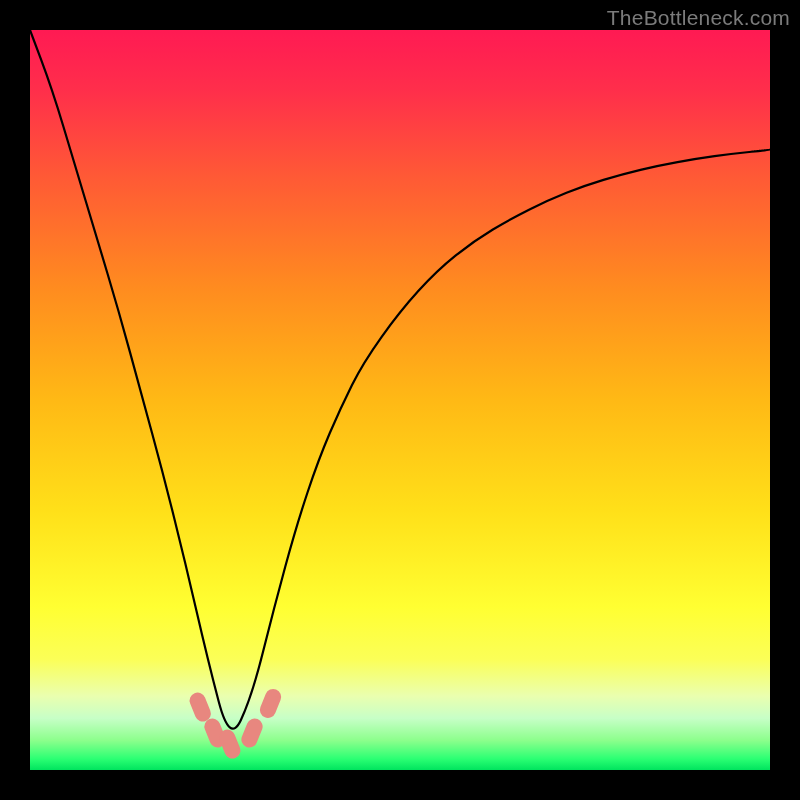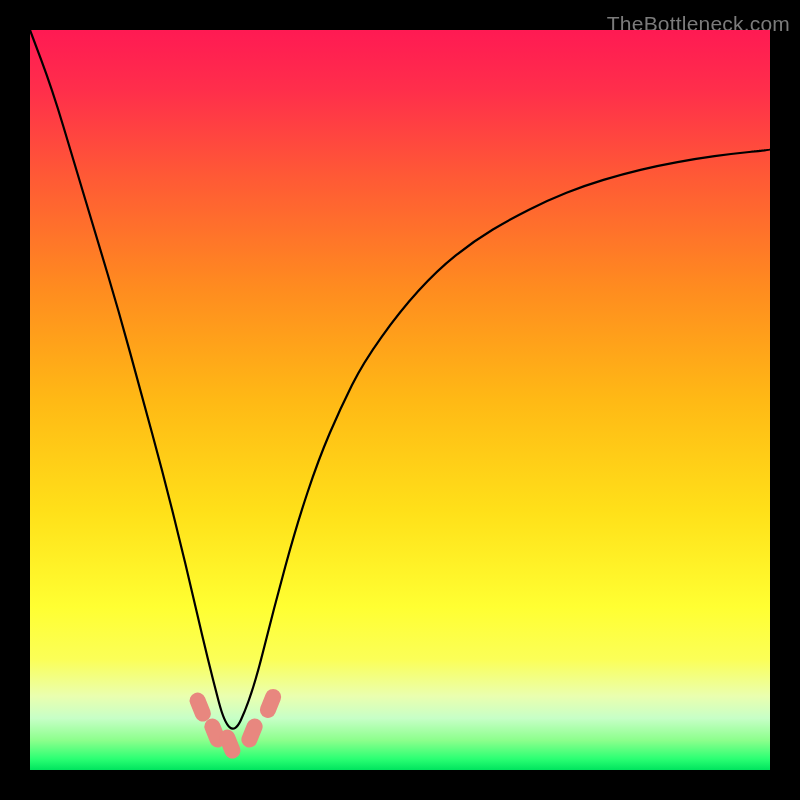--- a/index.html
+++ b/index.html
@@ -25,21 +25,21 @@
     height: 740px;
     overflow: hidden;
   }
   .gradient-bg {
     position: absolute;
     left: 0; top: 0;
     width: 100%; height: 100%;
   }
   .watermark {
     position: absolute;
-    top: 12px;
+    top: 6px;
     right: 10px;
     color: #7b7b7b;
     font-size: 21px;
     font-weight: 500;
     letter-spacing: 0.2px;
   }
   svg.curve {
     position: absolute;
     left: 0; top: 0;
     width: 740px;

